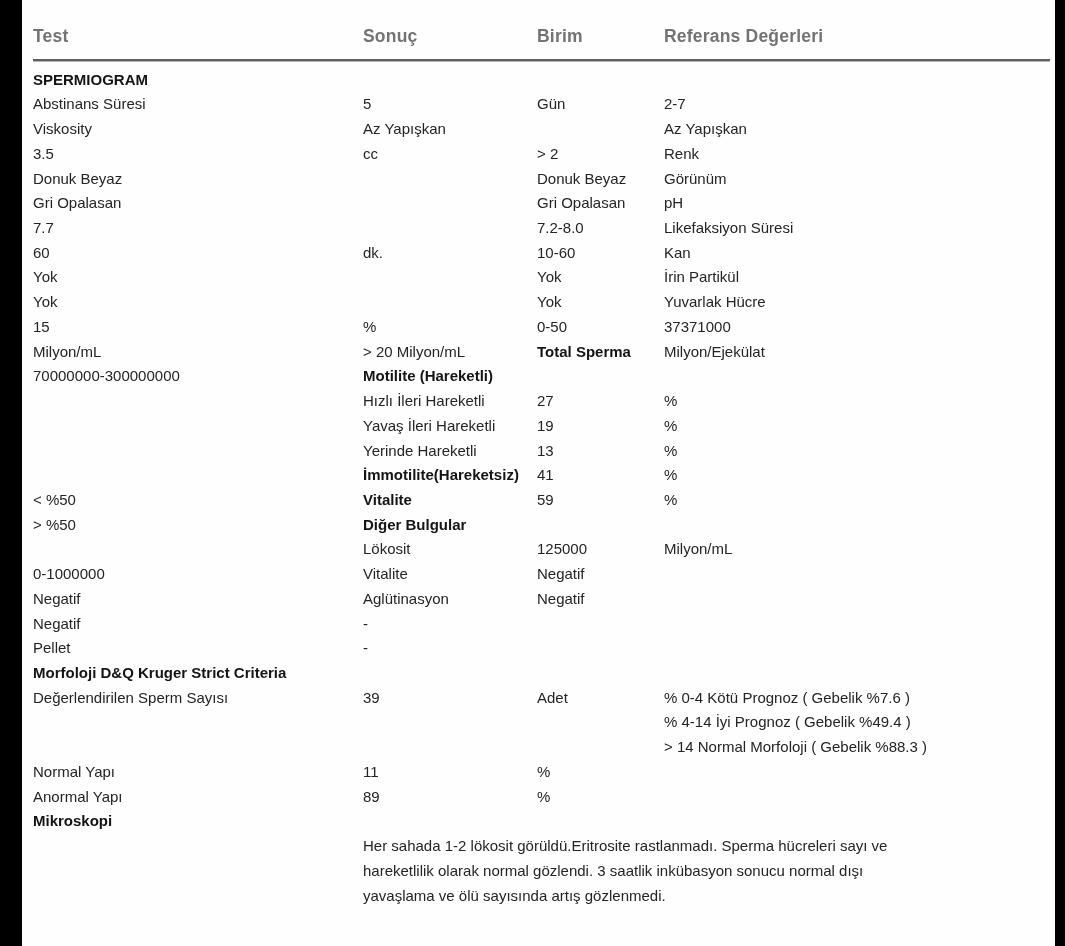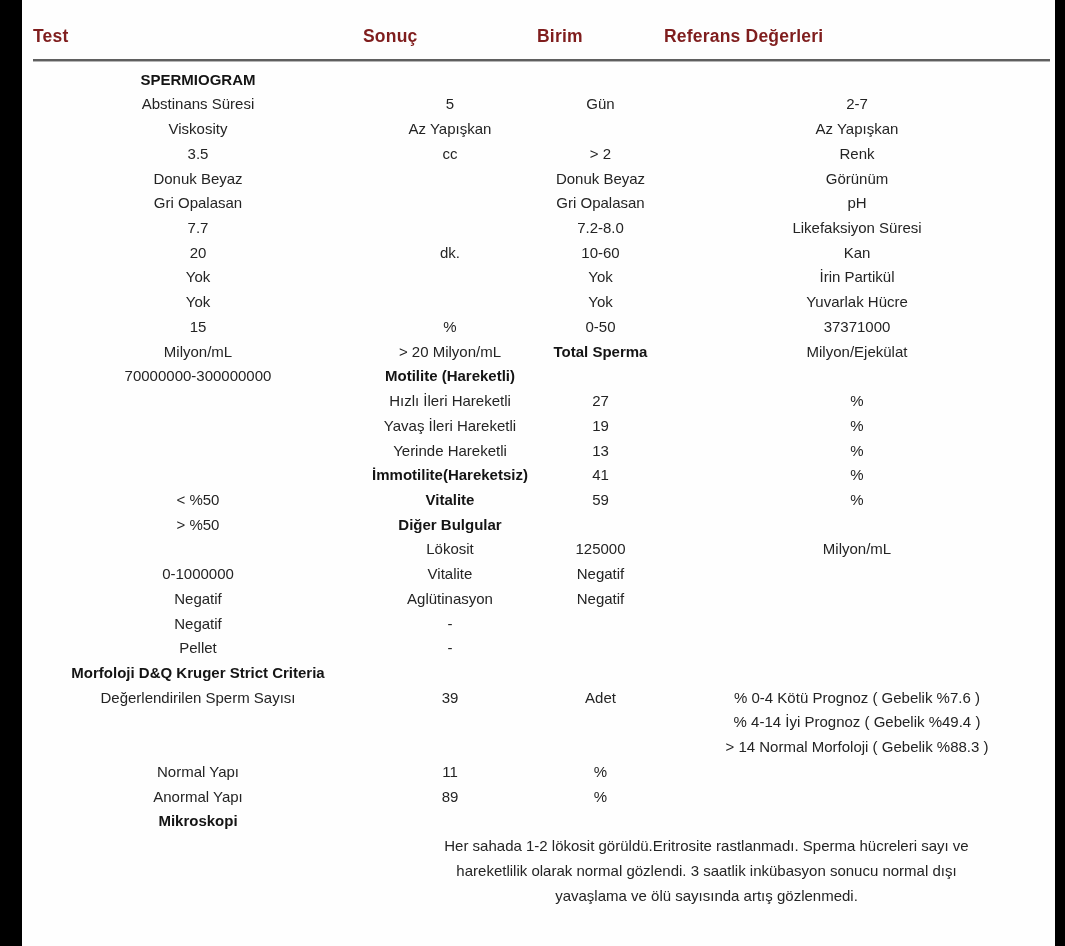--- a/index.html
+++ b/index.html
@@ -31,35 +31,34 @@
   .content {
     padding: 24px 5px 0 11px;
   }
   .header-row {
     display: grid;
     grid-template-columns: 330px 174px 127px auto;
     font-weight: bold;
     font-size: 17.5px;
     letter-spacing: 0.2px;
     line-height: 24px;
-    color: #7f1d1d;
+    color: #737373;
   }
   .header-rule {
     margin-top: 10px;
     height: 0;
     border-top: 2px solid #5f5f5f;
     border-bottom: 1px solid #b5b5b5;
   }
   .grid {
     margin-top: 6px;
     display: grid;
     grid-template-columns: 330px 174px 127px auto;
     font-size: 15px;
     color: #242424;
-    text-align: center;
   }
   .cell {
     line-height: 24.72px;
     white-space: nowrap;
   }
   .cell.bold { font-weight: bold; color: #141414; }
   .ref-line { line-height: 24.72px; white-space: nowrap; }
   .note-cell {
     grid-column: 2 / 5;
     line-height: 24.9px;
@@ -118,21 +117,21 @@
         <div class="cell">
           <div class="ref-line">Gri Opalasan</div>
         </div>
         <div class="cell">pH</div>
         <div class="cell">7.7</div>
         <div class="cell"></div>
         <div class="cell">
           <div class="ref-line">7.2-8.0</div>
         </div>
         <div class="cell">Likefaksiyon Süresi</div>
-        <div class="cell">20</div>
+        <div class="cell">60</div>
         <div class="cell">dk.</div>
         <div class="cell">
           <div class="ref-line">10-60</div>
         </div>
         <div class="cell">Kan</div>
         <div class="cell">Yok</div>
         <div class="cell"></div>
         <div class="cell">
           <div class="ref-line">Yok</div>
         </div>

